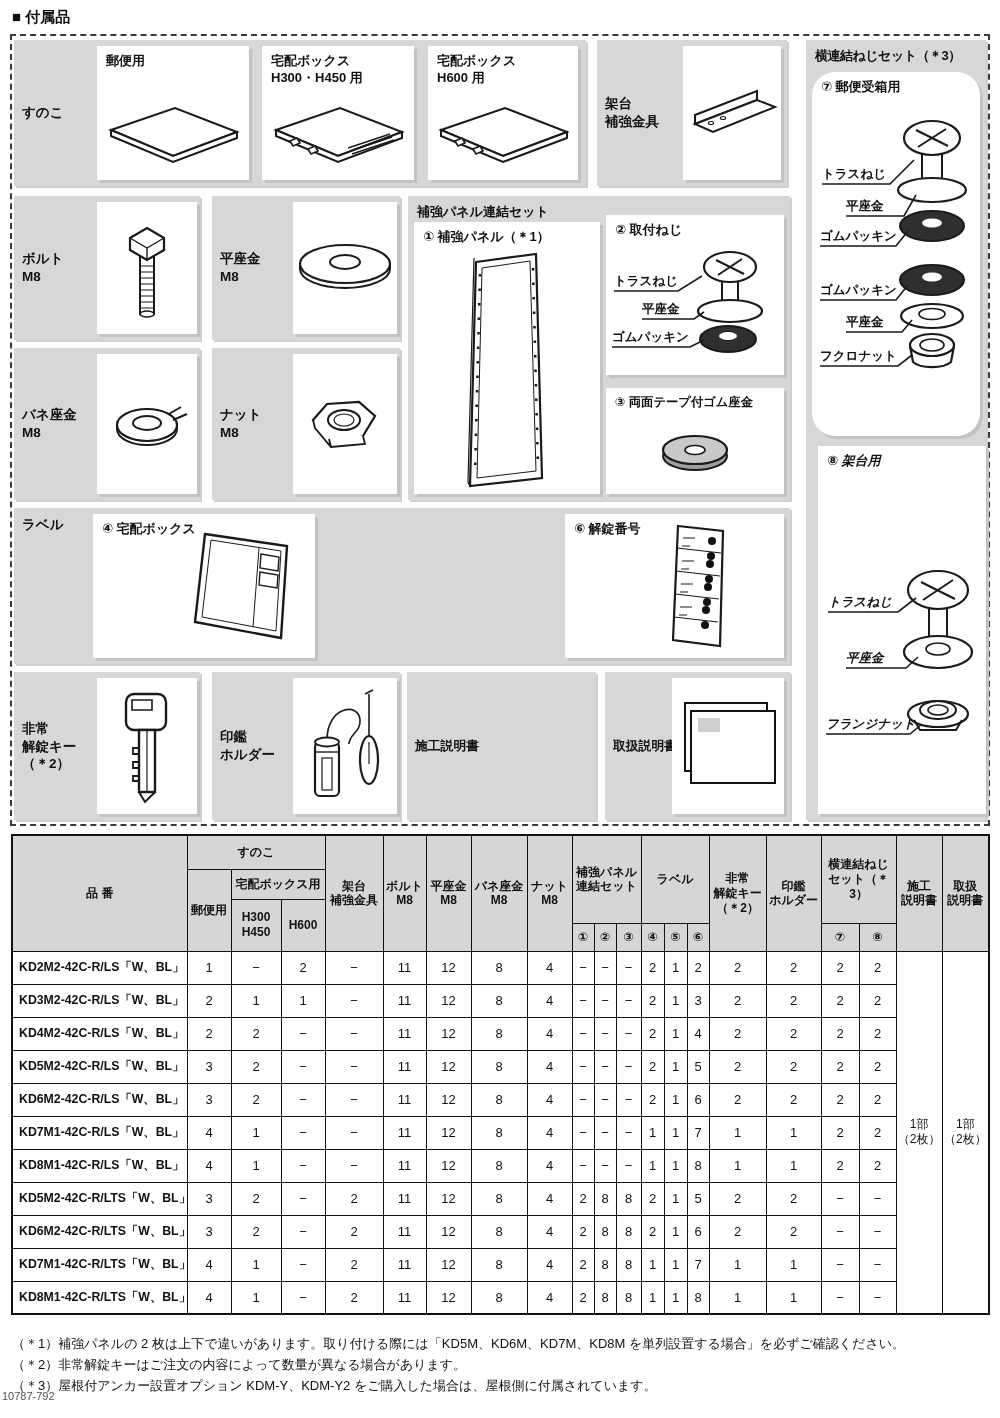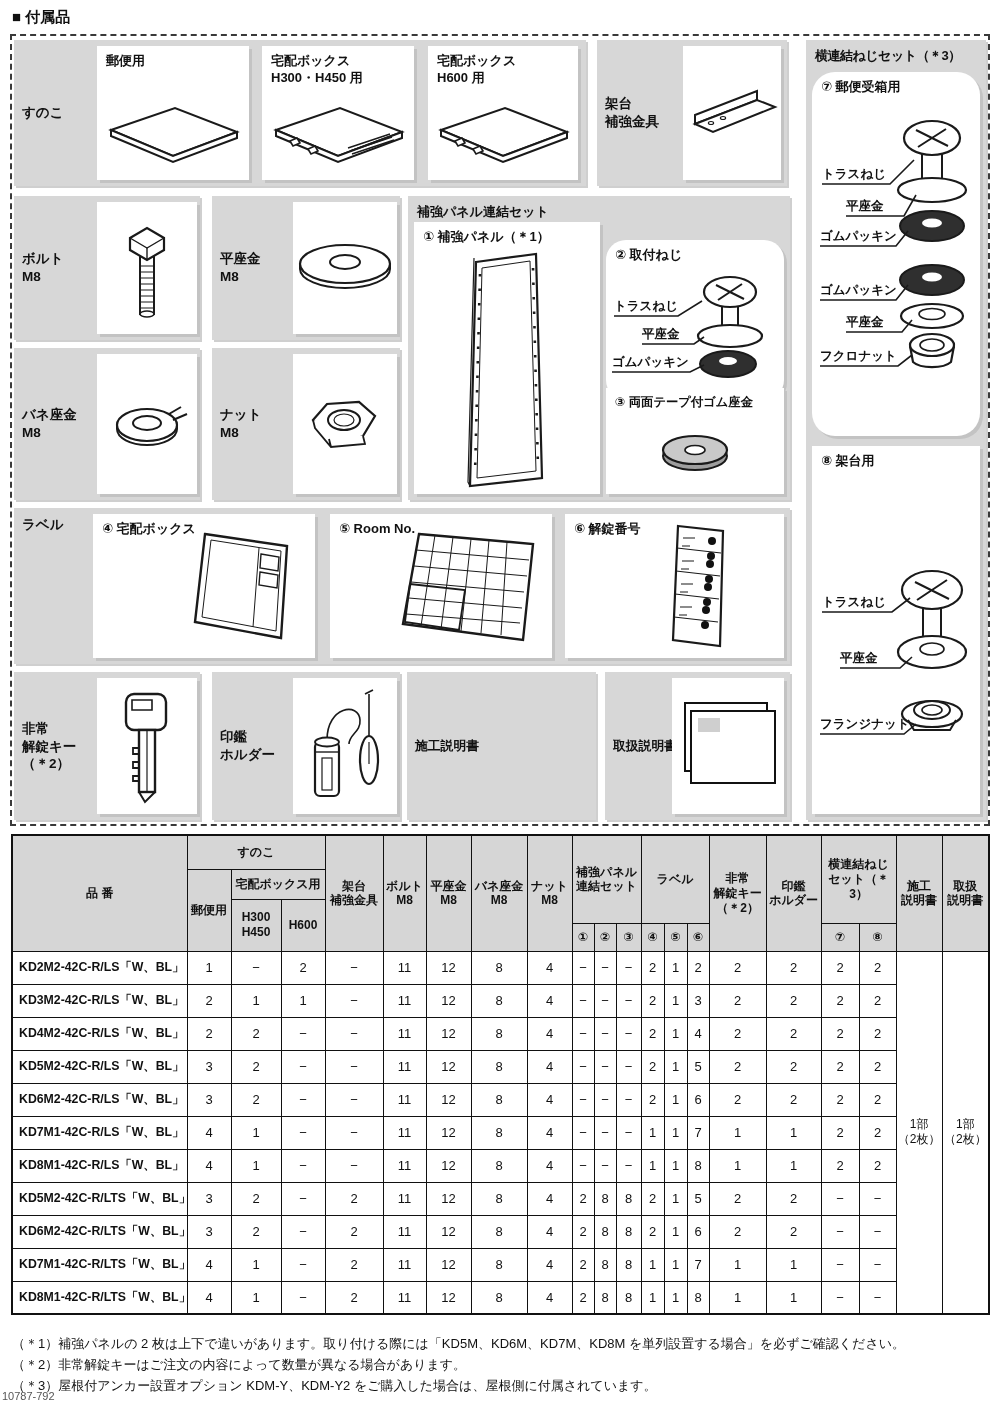--- a/index.html
+++ b/index.html
@@ -114,21 +114,21 @@
         <path d="M34,234 L90,234 L100,222" fill="none" stroke="#1a1a1a" stroke-width="1.6"></path>
         <path d="M8,268 L86,268 L100,257" fill="none" stroke="#1a1a1a" stroke-width="1.6"></path>
       </svg>
       <span class="plbl" style="left:10px;top:94px;">トラスねじ</span>
       <span class="plbl" style="left:34px;top:126px;">平座金</span>
       <span class="plbl" style="left:8px;top:156px;">ゴムパッキン</span>
       <span class="plbl" style="left:8px;top:210px;">ゴムパッキン</span>
       <span class="plbl" style="left:34px;top:242px;">平座金</span>
       <span class="plbl" style="left:8px;top:276px;">フクロナット</span>
     </div>
-    <div class="panel" style="left:6px;top:406px;width:168px;height:368px;">
+    <div class="panel" style="left:12px;top:406px;width:168px;height:368px;font-style:italic;">
       <div class="cap">⑧ 架台用</div>
       <svg class="ill" style="left:0;top:26px;" width="168" height="338" viewBox="0 0 168 338">
         <rect x="111" y="130" width="18" height="38" fill="#fff" stroke="#1a1a1a" stroke-width="2"></rect>
         <ellipse cx="120" cy="118" rx="30" ry="19" fill="#fff" stroke="#1a1a1a" stroke-width="2.2"></ellipse>
         <path d="M103,110 L137,127 M135,108 L105,128" stroke="#1a1a1a" stroke-width="2"></path>
         <ellipse cx="120" cy="180" rx="34" ry="16" fill="#fff" stroke="#1a1a1a" stroke-width="2.2"></ellipse>
         <ellipse cx="120" cy="177" rx="12" ry="6" fill="#fff" stroke="#1a1a1a" stroke-width="1.6"></ellipse>
         <ellipse cx="120" cy="242" rx="30" ry="13" fill="#fff" stroke="#1a1a1a" stroke-width="2.2"></ellipse>
         <ellipse cx="120" cy="238" rx="18" ry="9" fill="#fff" stroke="#1a1a1a" stroke-width="2"></ellipse>
         <ellipse cx="120" cy="238" rx="10" ry="5" fill="none" stroke="#1a1a1a" stroke-width="1.6"></ellipse>
@@ -174,21 +174,21 @@
     <div class="panel" style="left:6px;top:26px;width:186px;height:272px;">
       <div class="cap">① 補強パネル（＊1）</div>
       <svg class="ill" style="left:0;top:24px;" width="186" height="246" viewBox="0 0 186 246">
         <polygon points="62,16 122,8 128,232 56,240" fill="#fff" stroke="#1a1a1a" stroke-width="2.2"></polygon>
         <polygon points="68,22 116,15 122,225 63,232" fill="none" stroke="#1a1a1a" stroke-width="1"></polygon>
         <line x1="66" y1="28" x2="61" y2="228" stroke="#1a1a1a" stroke-width="2.6" stroke-dasharray="2.5,12"></line>
         <line x1="119" y1="22" x2="124" y2="222" stroke="#1a1a1a" stroke-width="2.6" stroke-dasharray="2.5,12"></line>
         <path d="M56,240 L54,236 L60,12" fill="none" stroke="#1a1a1a" stroke-width="1.2"></path>
       </svg>
     </div>
-    <div class="panel" style="left:198px;top:44px;width:178px;height:160px;border-radius:20px;">
+    <div class="panel" style="left:198px;top:19px;width:178px;height:160px;">
       <div class="cap">② 取付ねじ</div>
       <svg class="ill" style="left:0;top:24px;" width="178" height="128" viewBox="0 0 178 128">
         <rect x="116" y="38" width="16" height="30" fill="#fff" stroke="#1a1a1a" stroke-width="2"></rect>
         <ellipse cx="124" cy="28" rx="26" ry="15" fill="#fff" stroke="#1a1a1a" stroke-width="2.2"></ellipse>
         <path d="M110,21 L138,35 M136,20 L112,36" stroke="#1a1a1a" stroke-width="2"></path>
         <ellipse cx="124" cy="72" rx="32" ry="11" fill="#fff" stroke="#1a1a1a" stroke-width="2.2"></ellipse>
         <ellipse cx="122" cy="100" rx="28" ry="13" fill="#2f2f2f" stroke="#1a1a1a" stroke-width="2"></ellipse>
         <ellipse cx="122" cy="97" rx="9" ry="4" fill="#fff"></ellipse>
         <path d="M8,52 L72,52 L96,37" fill="none" stroke="#1a1a1a" stroke-width="1.6"></path>
         <path d="M36,80 L88,80 L98,73" fill="none" stroke="#1a1a1a" stroke-width="1.6"></path>
@@ -236,29 +236,20 @@
   <div class="card" style="left:14px;top:508px;width:776px;height:156px;">
     <div class="card-label top">ラベル</div>
     <div class="panel" style="left:79px;top:6px;width:222px;height:144px;">
       <div class="cap">④ 宅配ボックス</div>
       <svg class="ill" style="left:60px;top:6px;" width="150" height="134" viewBox="0 0 150 134">
         <polygon points="52,14 134,26 128,118 42,102" fill="#fff" stroke="#1a1a1a" stroke-width="2.4"></polygon>
         <polygon points="58,20 128,31 123,111 49,97" fill="none" stroke="#1a1a1a" stroke-width="1"></polygon>
         <line x1="106" y1="28" x2="100" y2="107" stroke="#1a1a1a" stroke-width="1"></line>
         <polygon points="108,34 126,37 125,51 107,48" fill="none" stroke="#1a1a1a" stroke-width="1.4"></polygon>
         <polygon points="107,52 125,55 124,68 106,65" fill="none" stroke="#1a1a1a" stroke-width="1.4"></polygon>
-      </svg>
-    </div>
-    <div class="panel" style="left:316px;top:6px;width:222px;height:144px;">
-      <div class="cap">⑤ Room No.</div>
-      <svg class="ill" style="left:55px;top:8px;" width="160" height="130" viewBox="0 0 160 130">
-        <polygon points="34,12 148,22 138,118 18,102" fill="#fff" stroke="#1a1a1a" stroke-width="2.4"></polygon>
-        <path d="M31,28 L144,38 M29,44 L142,54 M26,60 L139,70 M24,76 L137,86 M21,92 L135,101" stroke="#1a1a1a" stroke-width="1"></path>
-        <path d="M50,13 L36,104 M68,15 L56,107 M86,17 L76,109 M104,18 L96,111 M122,20 L116,113" stroke="#1a1a1a" stroke-width="1"></path>
-        <path d="M25,62 L80,68 L74,108 L20,100 Z" fill="none" stroke="#1a1a1a" stroke-width="1.8"></path>
       </svg>
     </div>
     <div class="panel" style="left:551px;top:6px;width:219px;height:144px;">
       <div class="cap">⑥ 解錠番号</div>
       <svg class="ill" style="left:100px;top:2px;" width="70" height="140" viewBox="0 0 70 140">
         <polygon points="13,10 58,15 55,130 8,124" fill="#fff" stroke="#1a1a1a" stroke-width="2.2"></polygon>
         <path d="M12,32 l44,5 M11,55 l44,5 M10,78 l44,5 M9,101 l44,5" stroke="#1a1a1a" stroke-width="1.2"></path>
         <circle cx="47" cy="25" r="4" fill="#111"></circle>
           <circle cx="46" cy="40" r="4" fill="#111"></circle>
         <circle cx="45" cy="48" r="4" fill="#111"></circle>

